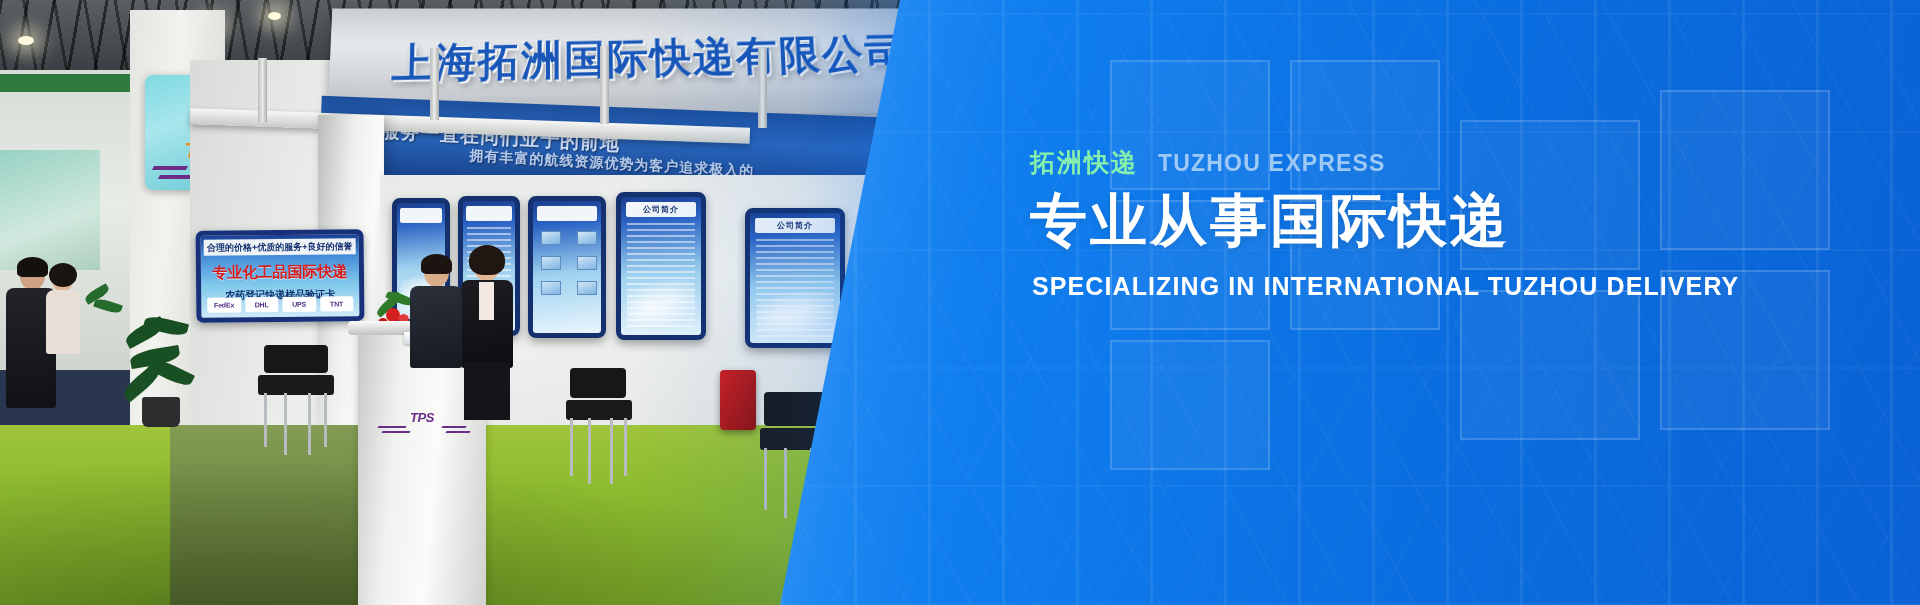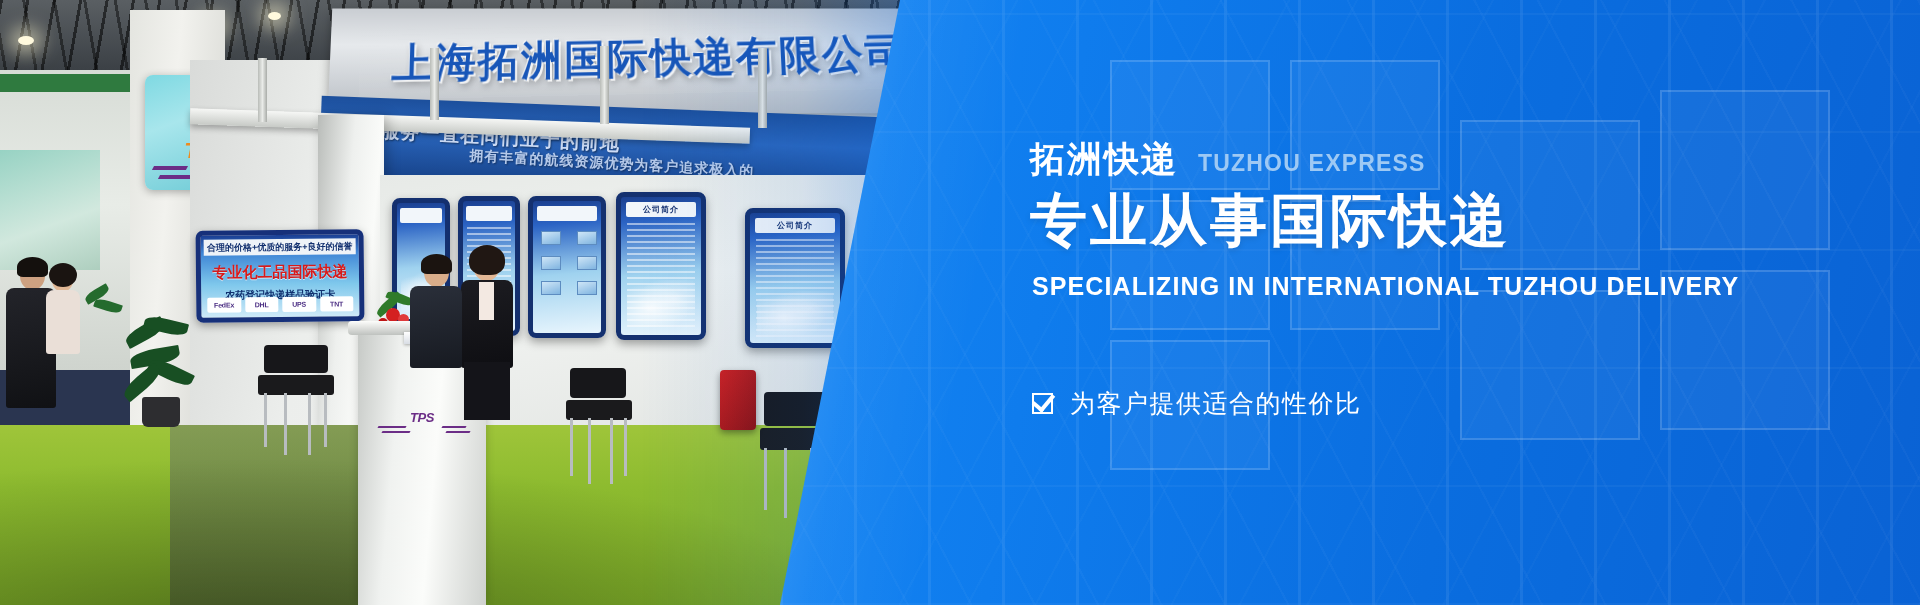--- a/index.html
+++ b/index.html
@@ -291,21 +291,21 @@
   .content {
     position:absolute; left:1030px; top:0; width:880px; height:605px;
     z-index:6;
   }
   .brandrow {
     position:absolute; left:0; top:136px;
     display:flex; align-items:baseline; gap:20px;
   }
   .brand-cn {
     font-family:"DejaVu Sans", sans-serif;
-    font-size:35px; font-weight:bold; color:#ffffff; letter-spacing:2px;
+    font-size:25px; font-weight:bold; color:#86efac; letter-spacing:2px;
   }
   .brand-en {
     font-size:23px; font-weight:bold; color:#9ec9f4; letter-spacing:1.2px;margin-top:14px;
   }
   .headline {
     position:absolute; left:0; top:192px;
     font-family:"DejaVu Sans", sans-serif;
     font-size:57px; font-weight:bold; color:#ffffff;
     letter-spacing:3px; line-height:1;
     text-shadow:0 2px 6px rgba(0,0,0,.12);
@@ -542,20 +542,16 @@
       <span class="brand-cn">拓洲快递</span>
       <span class="brand-en">TUZHOU EXPRESS</span>
     </div>
 
     <div class="headline">专业从事国际快递</div>
 
     <div class="subline">SPECIALIZING IN INTERNATIONAL TUZHOU DELIVERY</div>
 
 
     <div class="bullets">
-      <div class="bullet">
-        <span class="checkbox"></span>
-        <span class="bullet-text">为客户提供适合的性价比</span>
-      </div>
     </div>
 
   </div>
 </div>
 
 </body></html>

